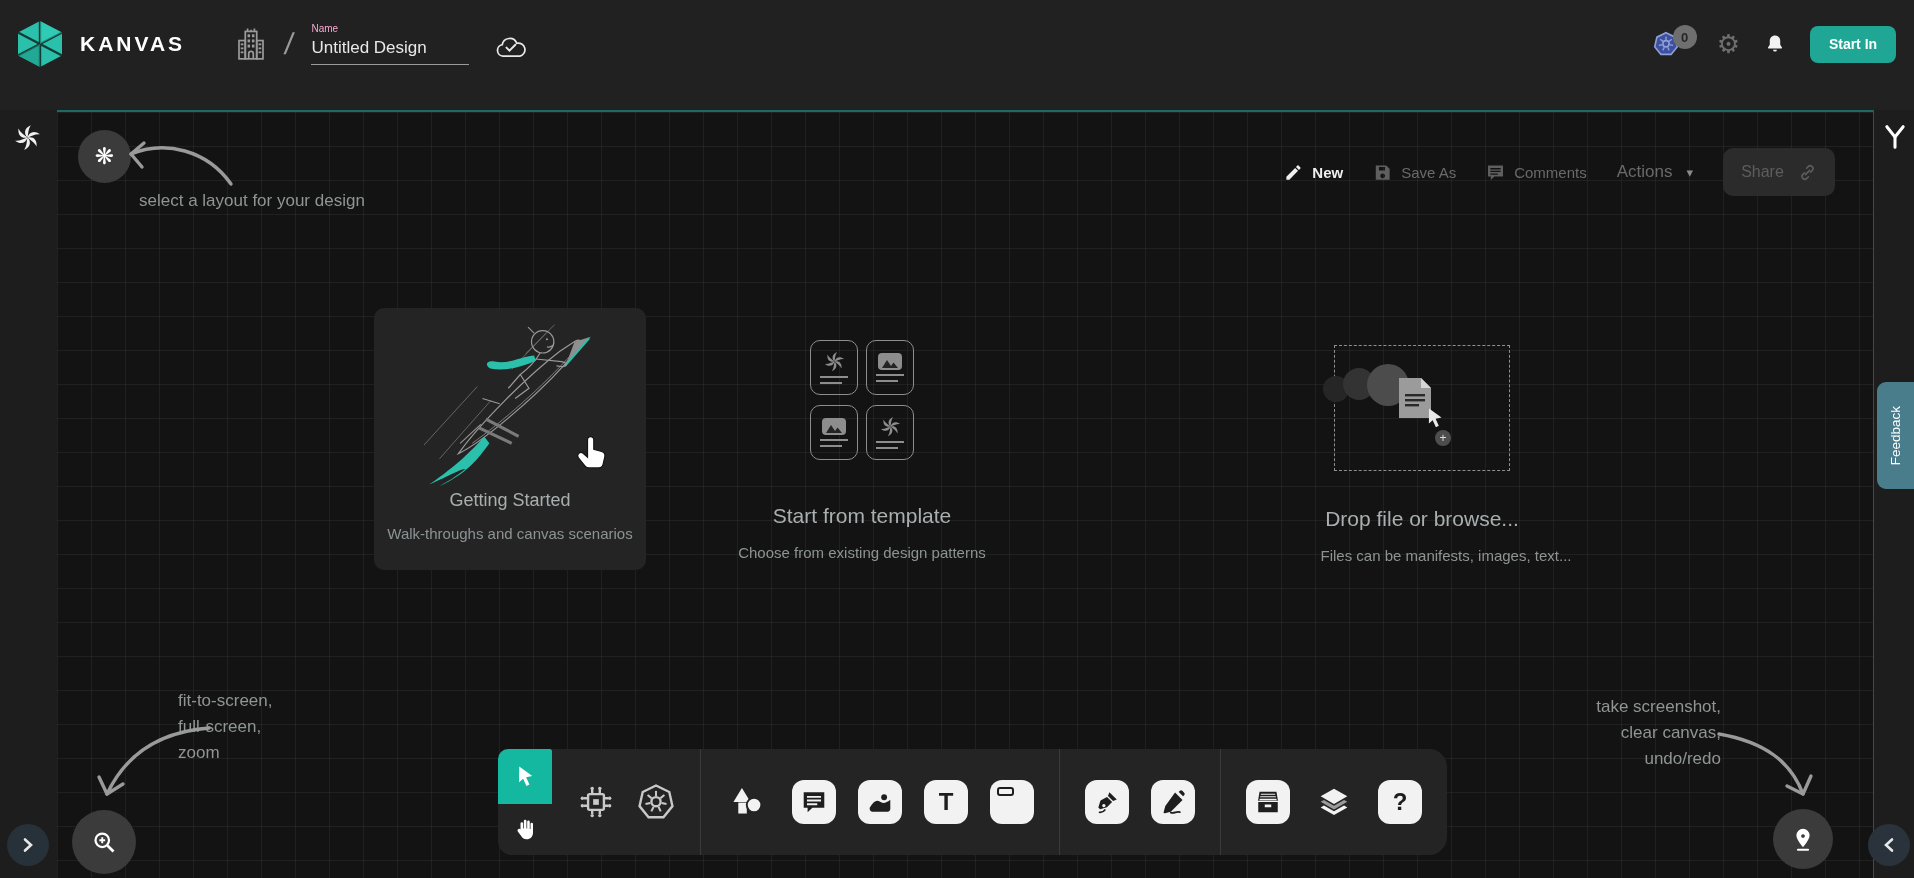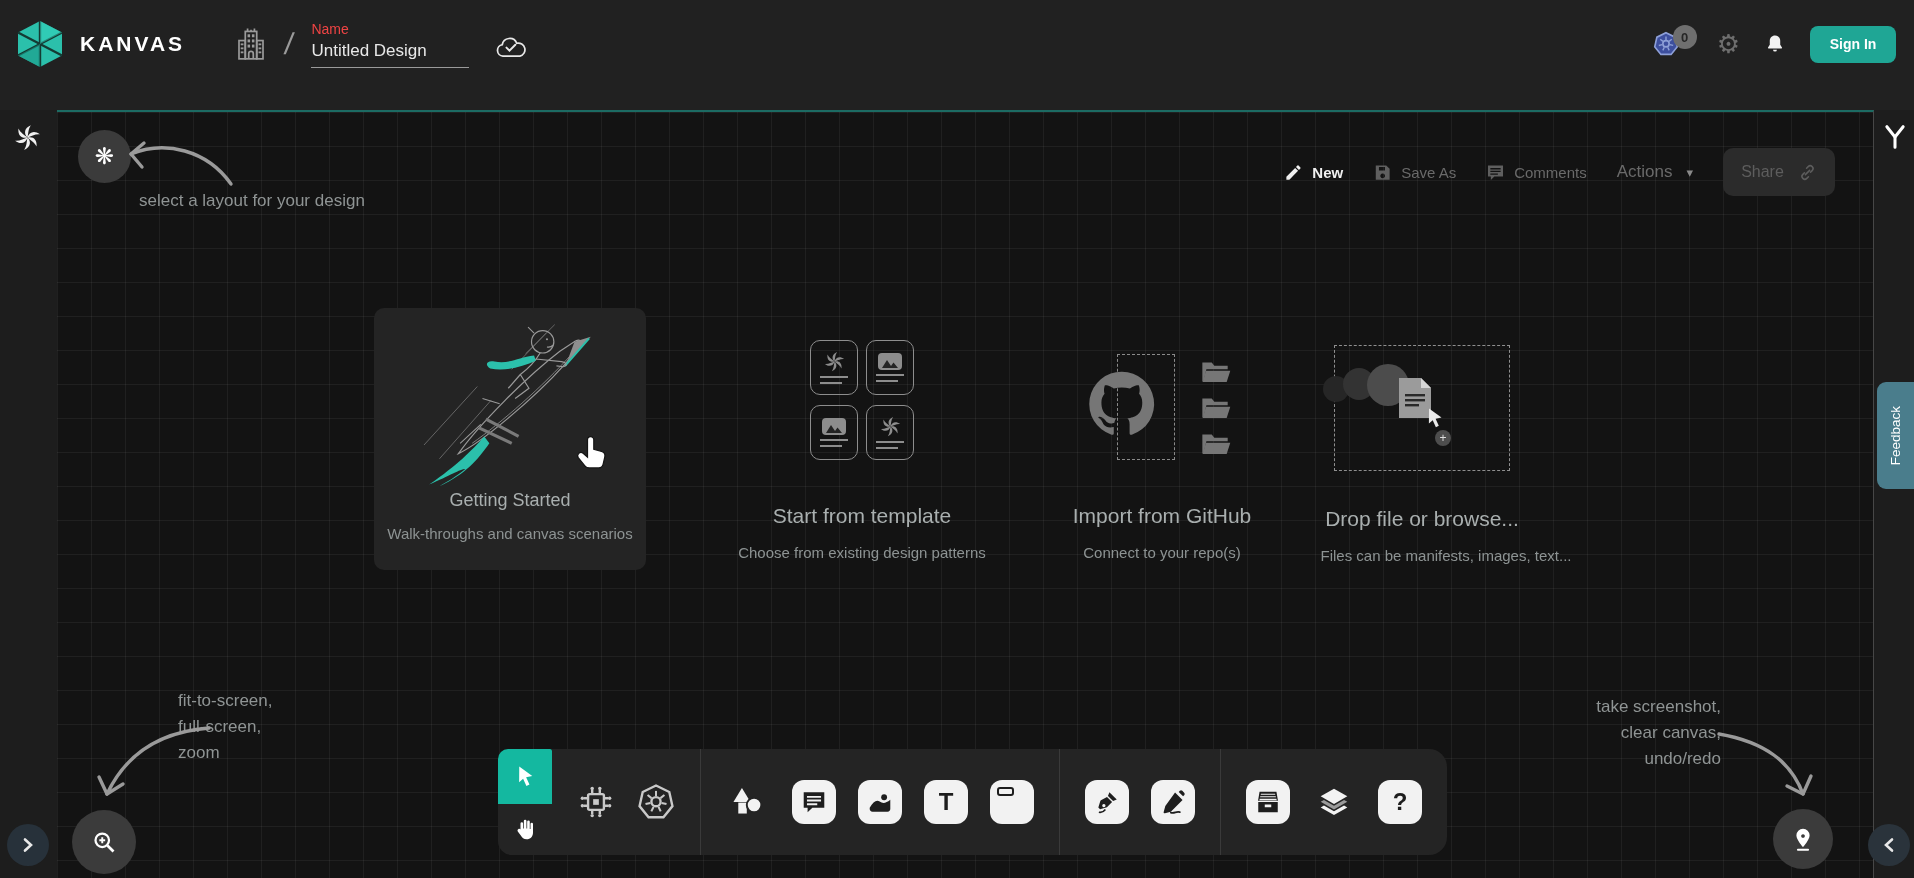--- a/index.html
+++ b/index.html
@@ -9,21 +9,21 @@
 
   
   .topbar { position:relative; height:110px; background:#212121; flex:0 0 auto; }
   .brand-row { position:absolute; left:14px; top:0; height:88px; display:flex; align-items:center; gap:10px; }
   .logo-mark { width:52px; height:48px; }
   .app-name { color:#fff; font-size:21px; font-weight:bold; letter-spacing:3px; margin-left:4px; }
   .crumb { display:flex; align-items:center; margin-left:40px; gap:18px; }
   .building { color:#9a9a9a; width:32px; height:38px; }
   .slash { color:#9a9a9a; font-size:30px; font-weight:300; transform:skewX(-8deg); }
   .name-field { display:flex; flex-direction:column; gap:2px; }
-  .name-label { color:#ef4444; font-size:14px; }
+  .name-label { color:#f9a8d4; font-size:10px; }
   .name-input { background:transparent; border:none; border-bottom:1px solid #9a9a9a; color:#e8e8e8;
     font-size:17px; width:158px; padding:2px 0 6px 0; font-family:inherit; }
   .cloud { color:#e8e8e8; width:36px; height:26px; margin-left:6px; margin-top:8px; }
 
   .tabs { position:absolute; left:955px; bottom:0; display:flex; }
   .tab { display:flex; align-items:center; gap:10px; height:36px; padding:0 22px; border-radius:9px 9px 0 0; }
   .tab-design { background:#16453e; }
   .tab-design .tab-label { color:#fff; font-size:16px; }
   .tab-design .tab-ic { color:#2bc0ab; }
   .tab-operate { background:#262626; }
@@ -379,21 +379,21 @@
           </svg>
         <svg class="k8s-head">
             <use href="#i-k8s"></use>
           </svg>
         <span class="badge">0</span>
       </div>
       <span class="gear">⚙</span>
       <svg class="bell">
           <use href="#i-bell"></use>
         </svg>
-      <button class="signin-btn">Sign In</button>
+      <button class="signin-btn">Start In</button>
     </div>
   </div>
 
   <div class="main">
 
     <div class="left-strip">
       <svg class="strip-spiral">
           <use href="#i-spiral"></use>
         </svg>
       <div class="strip-btn">
@@ -507,41 +507,20 @@
                 <use href="#i-spiral"></use>
               </svg>
               <span class="l1"></span>
               <span class="l2"></span>
           </div>
         </div>
         <span class="card-title">Start from template</span>
         <span class="card-sub">Choose from existing design patterns</span>
       </div>
 
-      <div class="cardx card3">
-        <div class="gh-graphic">
-          <div class="gh-dash"></div>
-          <svg class="gh-logo">
-              <use href="#i-github"></use>
-            </svg>
-          <div class="gh-folders">
-            <svg>
-                <use href="#i-folder"></use>
-              </svg>
-            <svg>
-                <use href="#i-folder"></use>
-              </svg>
-            <svg>
-                <use href="#i-folder"></use>
-              </svg>
-          </div>
-        </div>
-        <span class="card-title">Import from GitHub</span>
-        <span class="card-sub">Connect to your repo(s)</span>
-      </div>
 
       <div class="cardx card4">
         <div class="drop-box">
           <span class="dot1"></span>
           <span class="dot2"></span>
           <span class="dot3"></span>
           <svg class="drop-doc">
               <use href="#i-doc"></use>
             </svg>
           <svg class="drop-cursor">

